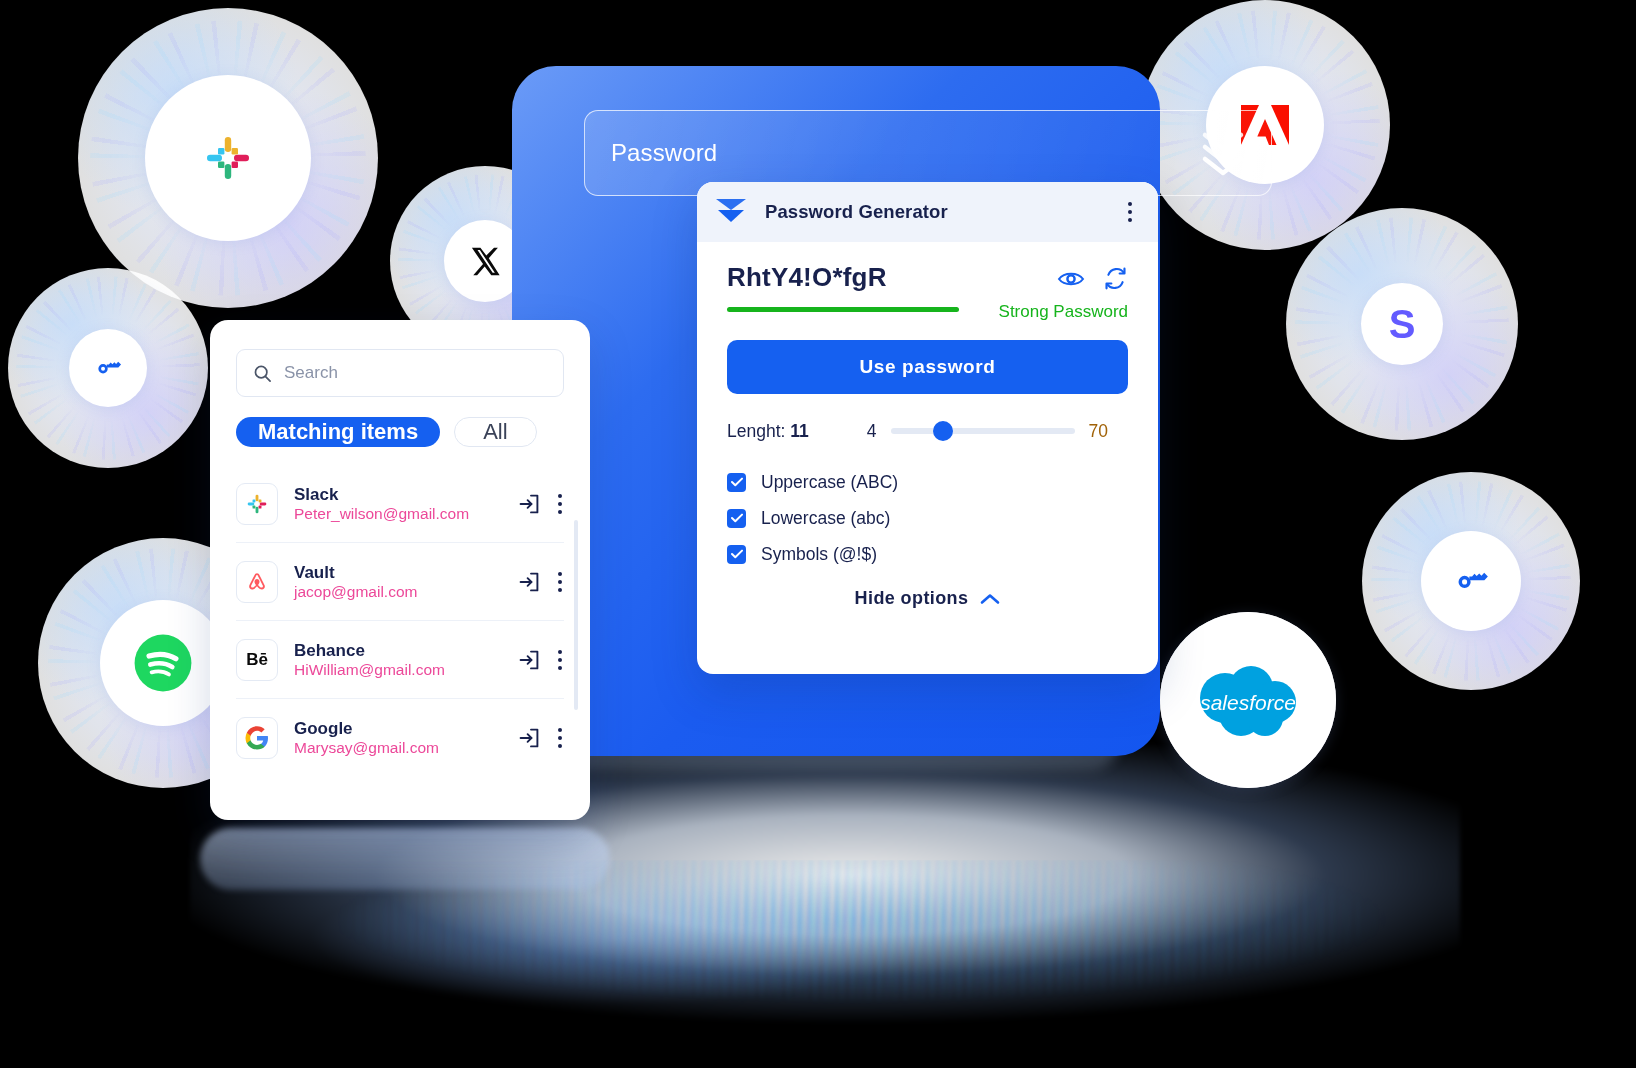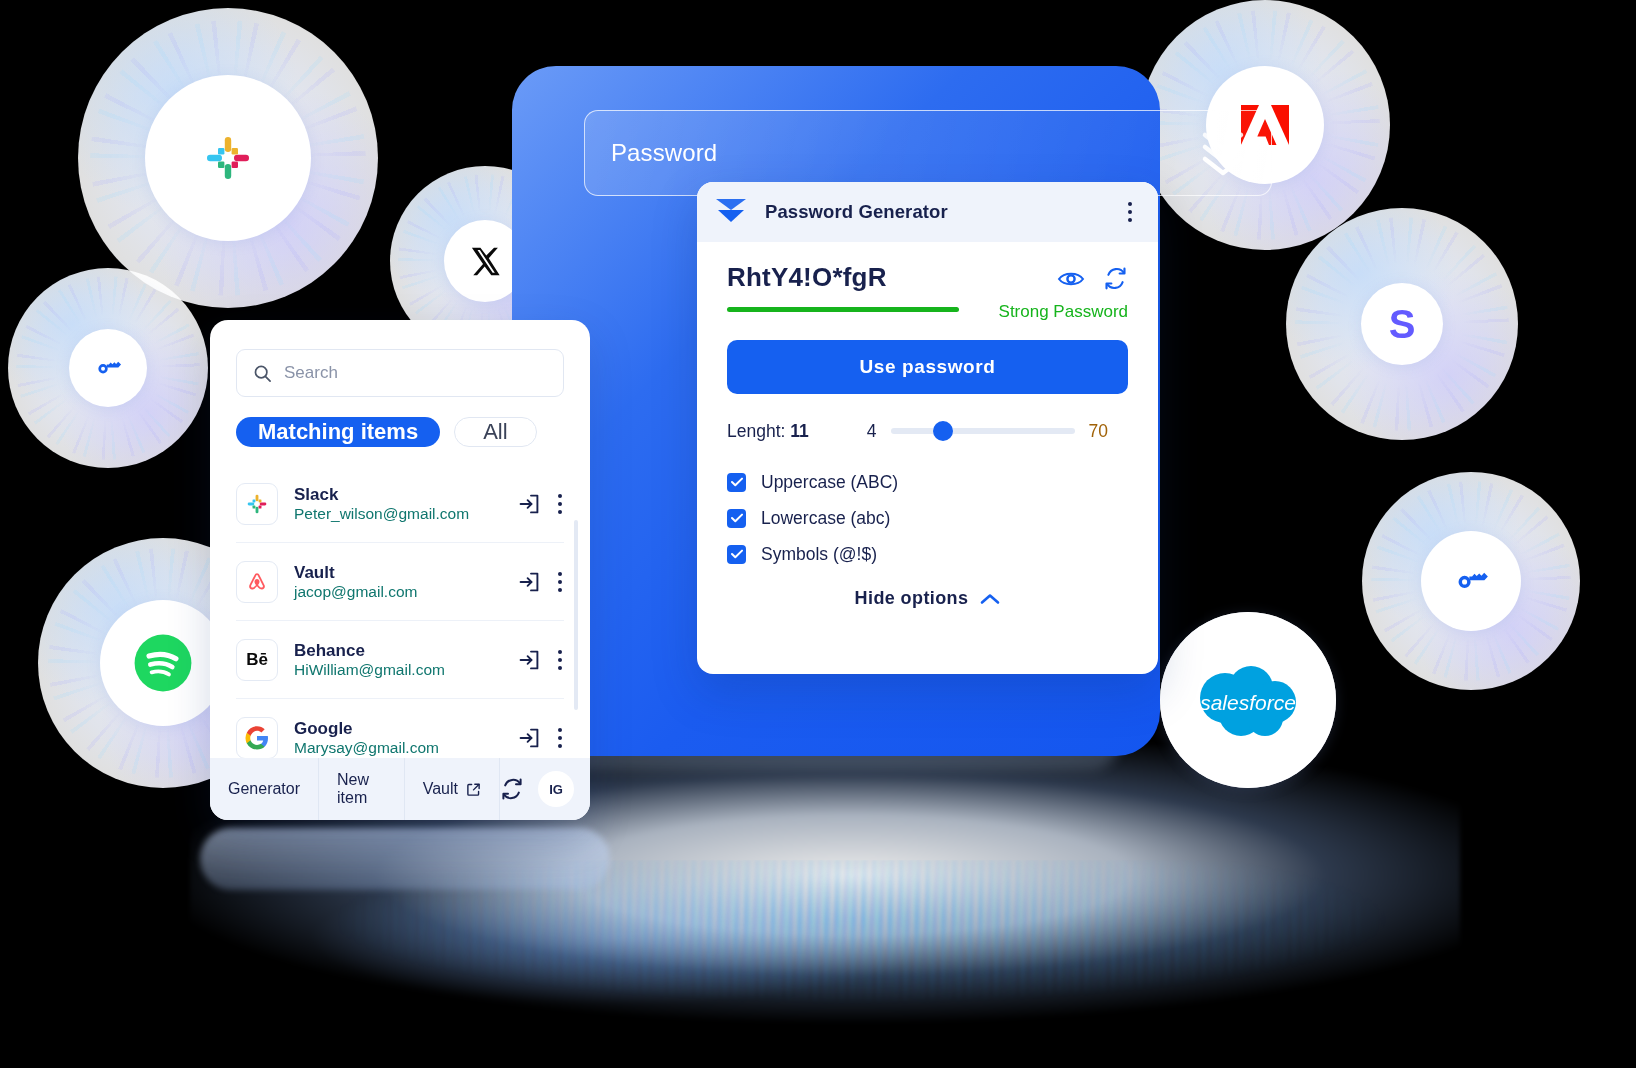--- a/index.html
+++ b/index.html
@@ -259,21 +259,21 @@
     border: 1.2px solid #e4eaf4;
     border-radius: 9px;
     display: flex;
     align-items: center;
     justify-content: center;
     flex: 0 0 auto;
     background: #fff;
   }
   .item-meta { margin-left: 16px; min-width: 0; }
   .item-title { font-size: 17px; font-weight: 700; color: #18214d; }
-  .item-sub { font-size: 15.5px; color: #0f766e; white-space: nowrap; }
+  .item-sub { font-size: 15.5px; color: #ec4899; white-space: nowrap; }
   .item-actions { margin-left: auto; display: flex; align-items: center; gap: 16px; }
 
   #scrollbar {
     position: absolute;
     right: 12px; top: 200px;
     width: 4px; height: 190px;
     border-radius: 2px;
     background: #e3e9f4;
   }
 
@@ -676,37 +676,16 @@
             <i></i>
             <i></i>
           </span>
         </span>
       </div>
 
     </div>
 
     <div id="scrollbar"></div>
 
-    <div id="bottom-bar">
-      <span class="bb-item">Generator</span>
-      <span class="bb-item">New item</span>
-      <span class="bb-item">
-        <span>Vault</span>
-        <svg width="15" height="15" viewBox="0 0 16 16">
-          <path d="M6 2.6 H3 a1 1 0 0 0-1 1 V13 a1 1 0 0 0 1 1 h9.4 a1 1 0 0 0 1-1 V10" fill="none" stroke="#18214d" stroke-width="1.5" stroke-linecap="round" stroke-linejoin="round"></path>
-          <path d="M9.4 2.4 H14 V7" fill="none" stroke="#18214d" stroke-width="1.5" stroke-linecap="round" stroke-linejoin="round"></path>
-          <path d="M8 8.4 L13.7 2.7" stroke="#18214d" stroke-width="1.5" stroke-linecap="round"></path>
-        </svg>
-      </span>
-      <span class="bb-icons">
-        <svg width="24" height="24" viewBox="0 0 24 24">
-          <path d="M20 6.5 A8.4 8.4 0 0 0 5.2 8.4" fill="none" stroke="#18214d" stroke-width="2" stroke-linecap="round"></path>
-          <path d="M4 17.5 A8.4 8.4 0 0 0 18.8 15.6" fill="none" stroke="#18214d" stroke-width="2" stroke-linecap="round"></path>
-          <path d="M20.6 2.6 L20.6 7.2 L16 7.2" fill="none" stroke="#18214d" stroke-width="2" stroke-linecap="round" stroke-linejoin="round"></path>
-          <path d="M3.4 21.4 L3.4 16.8 L8 16.8" fill="none" stroke="#18214d" stroke-width="2" stroke-linecap="round" stroke-linejoin="round"></path>
-        </svg>
-        <span class="avatar">IG</span>
-      </span>
-    </div>
 
   </div>
 
 </div>
 
 </body></html>

